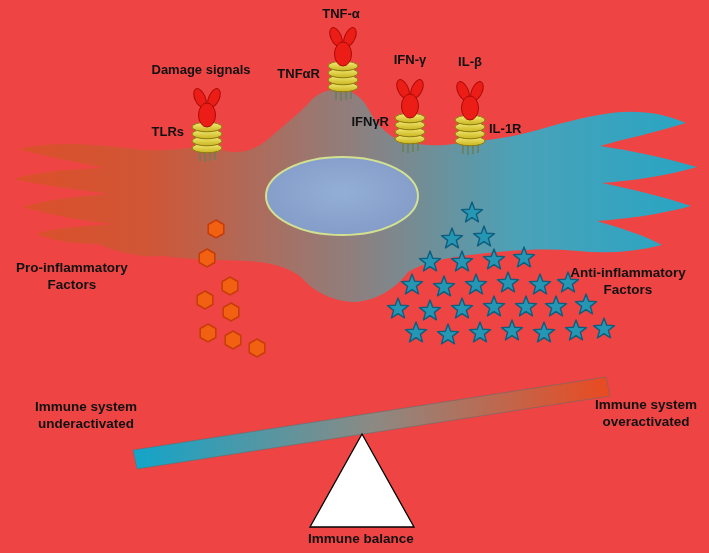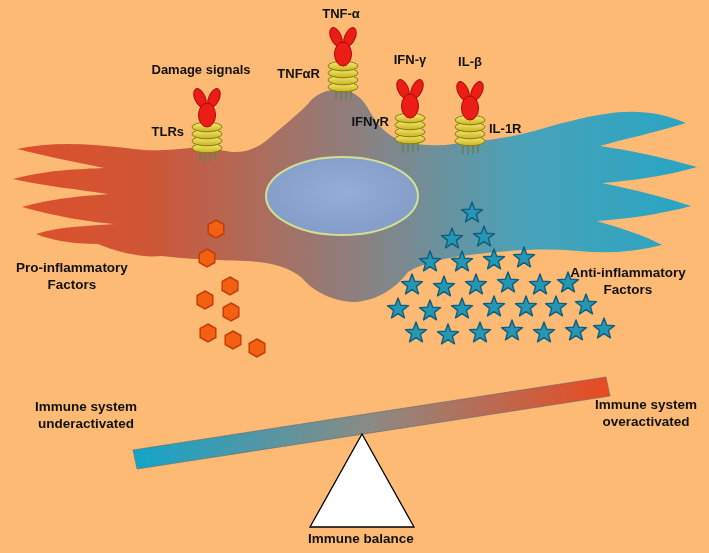--- a/index.html
+++ b/index.html
@@ -1,19 +1,19 @@
 <!DOCTYPE html>
 <html><head>
 <meta charset="utf-8">
 <style>
   html,body{margin:0;padding:0;background:#ffffff;}
   .figure{
     position:relative;
     width:709px;height:553px;
-    background:#fdba74;
+    background:#ef4444;
     font-family:"Liberation Sans", sans-serif;
     overflow:hidden;
   }
   svg{display:block;}
   svg text{
     fill:#111111;
     font-family:"Liberation Sans", sans-serif;
     font-weight:700;
   }
   .t13{font-size:13px;}

